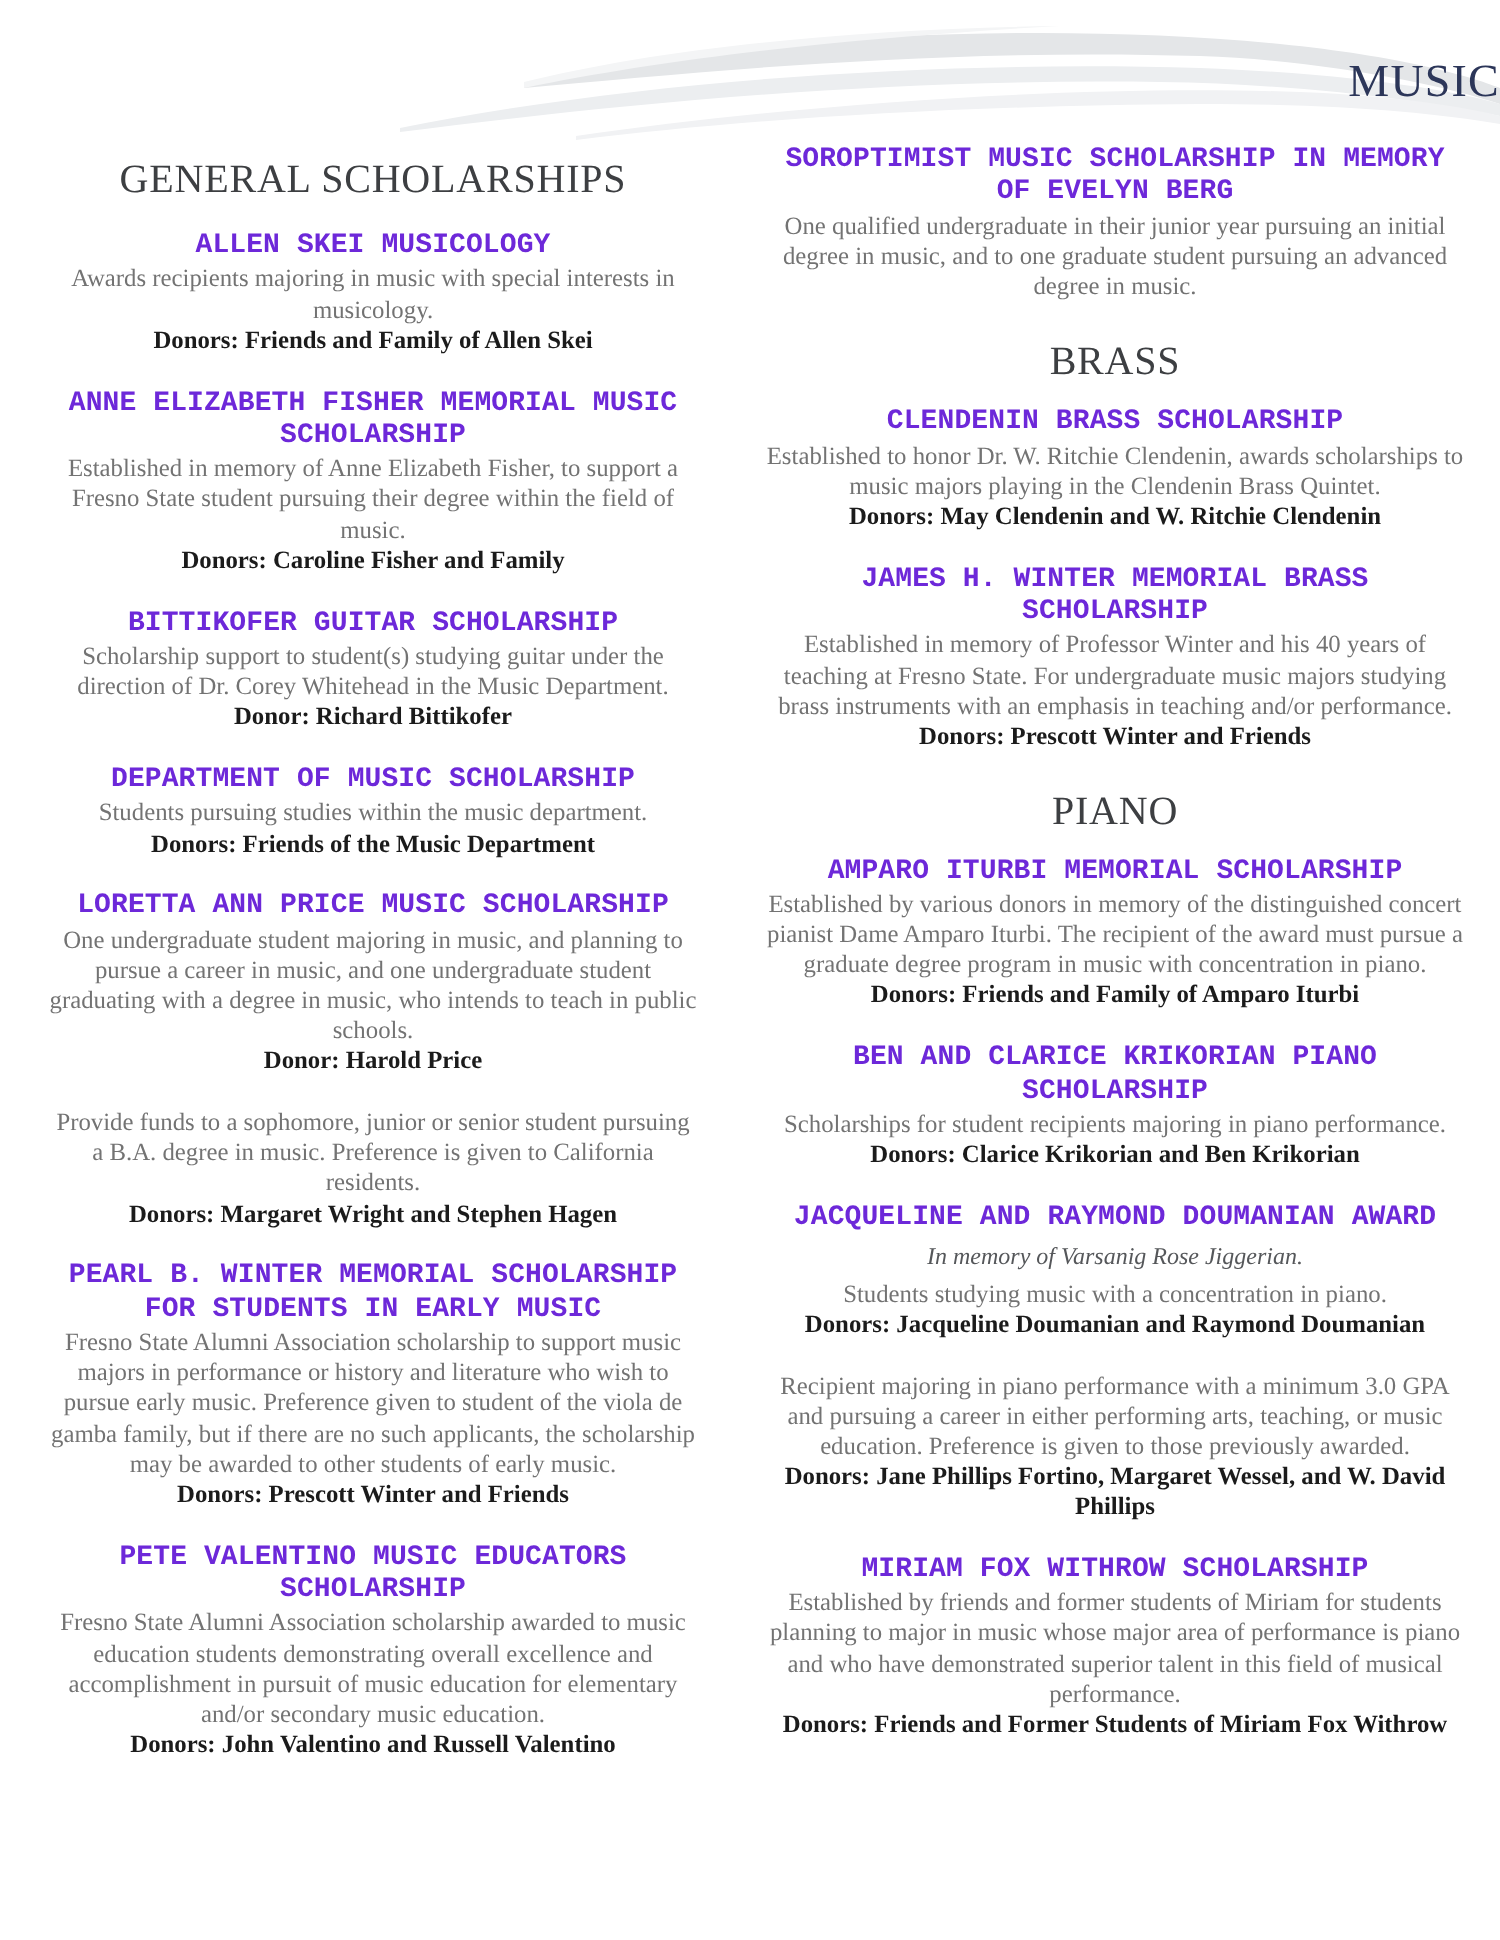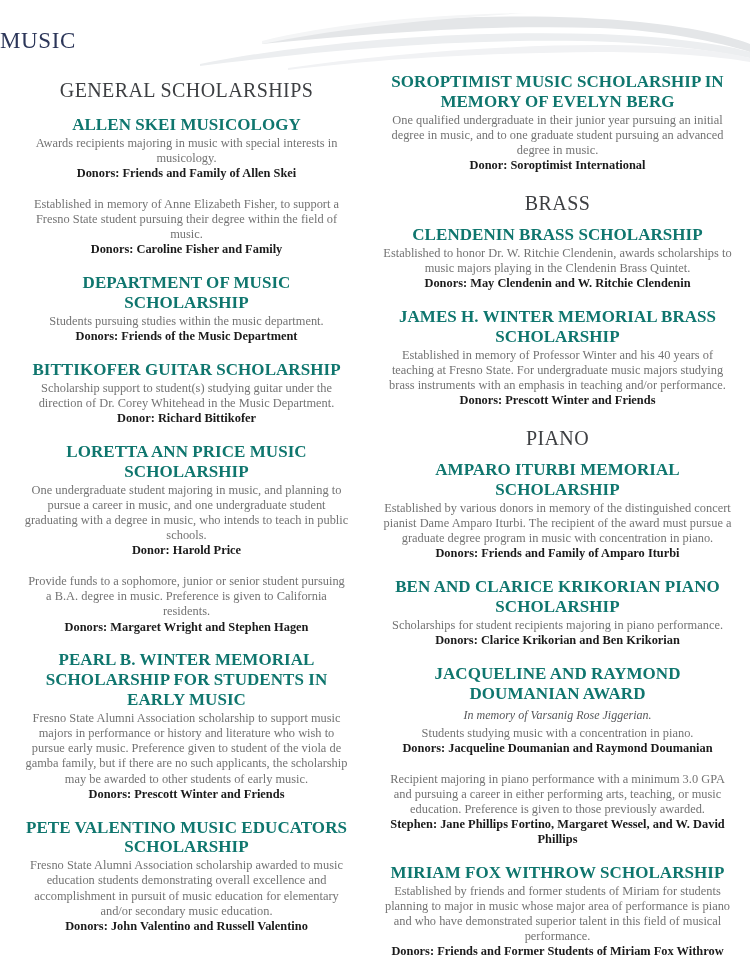--- a/index.html
+++ b/index.html
@@ -28,21 +28,21 @@
     top: 0;
     width: 750px;
     height: 72px;
     pointer-events: none;
   }
   .doc-title {
     position: absolute;
     left: 0;
     top: 28px;
     width: 750px;
-    text-align: left;
+    text-align: right;
     font-size: 23px;
     letter-spacing: 0.6px;
     color: #2c3659;
     font-family: "Liberation Serif", "DejaVu Serif", serif;
     font-weight: normal;
     z-index: 3;
   }
 
   
   .columns {
@@ -80,27 +80,27 @@
   .col-right .section-heading { margin: 18px 0 9px 0; }
 
   
   .award {
     text-align: center;
     margin: 0 0 16px 0;
   }
   .award:last-child { margin-bottom: 0; }
 
   .award-title {
-    color: #0f766e;
+    color: #6d28d9;
     font-weight: bold;
-    font-size: 17px;
+    font-size: 14px;
     line-height: 1.17;
     letter-spacing: 0.05px;
     margin: 0 0 1px 0;
-    font-family: Liberation Serif, serif;
+    font-family: Liberation Mono, monospace;
   }
   .award-subtitle {
     font-style: italic;
     font-size: 12px;
     color: #55575a;
     line-height: 1.2;
     margin: 4px;
   }
   .award-desc {
     font-size: 12.4px;
@@ -140,37 +140,38 @@
     <div>
       <div class="section-heading">GENERAL SCHOLARSHIPS</div>
 
       <div class="award">
         <div class="award-title">ALLEN SKEI MUSICOLOGY</div>
         <div class="award-desc">Awards recipients majoring in music with special interests in musicology.</div>
         <div class="award-donor">Donors: Friends and Family of Allen Skei</div>
       </div>
 
       <div class="award">
+        <div class="award-title">ANNE ELIZABETH FISHER MEMORIAL MUSIC SCHOLARSHIP</div>
         <div class="award-desc">Established in memory of Anne Elizabeth Fisher, to support a Fresno State student pursuing their degree within the field of music.</div>
         <div class="award-donor">Donors: Caroline Fisher and Family</div>
+      </div>
+
+      <div class="award">
+        <div class="award-title">BITTIKOFER GUITAR SCHOLARSHIP</div>
+        <div class="award-desc">Scholarship support to student(s) studying guitar under the direction of Dr. Corey Whitehead in the Music Department.</div>
+        <div class="award-donor">Donor: Richard Bittikofer</div>
       </div>
 
       <div class="award">
         <div class="award-title">DEPARTMENT OF MUSIC SCHOLARSHIP</div>
         <div class="award-desc">Students pursuing studies within the music department.</div>
         <div class="award-donor">Donors: Friends of the Music Department</div>
       </div>
 
       <div class="award">
-        <div class="award-title">BITTIKOFER GUITAR SCHOLARSHIP</div>
-        <div class="award-desc">Scholarship support to student(s) studying guitar under the direction of Dr. Corey Whitehead in the Music Department.</div>
-        <div class="award-donor">Donor: Richard Bittikofer</div>
-      </div>
-
-      <div class="award">
         <div class="award-title">LORETTA ANN PRICE MUSIC SCHOLARSHIP</div>
         <div class="award-desc">One undergraduate student majoring in music, and planning to pursue a career in music, and one undergraduate student graduating with a degree in music, who intends to teach in public schools.</div>
         <div class="award-donor">Donor: Harold Price</div>
       </div>
 
       <div class="award">
         <div class="award-desc">Provide funds to a sophomore, junior or senior student pursuing a B.A. degree in music. Preference is given to California residents.</div>
         <div class="award-donor">Donors: Margaret Wright and Stephen Hagen</div>
       </div>
 
@@ -188,21 +189,20 @@
 
     </div>
   </div>
 
   <div class="col col-right">
 
     <div>
       <div class="award">
         <div class="award-title">SOROPTIMIST MUSIC SCHOLARSHIP IN MEMORY OF EVELYN BERG</div>
         <div class="award-desc">One qualified undergraduate in their junior year pursuing an initial degree in music, and to one graduate student pursuing an advanced degree in music.</div>
-        <div class="award-donor">Donor: Soroptimist International</div>
       </div>
     </div>
 
     <div>
       <div class="section-heading">BRASS</div>
 
       <div class="award">
         <div class="award-title">CLENDENIN BRASS SCHOLARSHIP</div>
         <div class="award-desc">Established to honor Dr. W. Ritchie Clendenin, awards scholarships to music majors playing in the Clendenin Brass Quintet.</div>
         <div class="award-donor">Donors: May Clendenin and W. Ritchie Clendenin</div>
@@ -232,21 +232,21 @@
 
       <div class="award">
         <div class="award-title">JACQUELINE AND RAYMOND DOUMANIAN AWARD</div>
         <div class="award-subtitle">In memory of Varsanig Rose Jiggerian.</div>
         <div class="award-desc">Students studying music with a concentration in piano.</div>
         <div class="award-donor">Donors: Jacqueline Doumanian and Raymond Doumanian</div>
       </div>
 
       <div class="award">
         <div class="award-desc">Recipient majoring in piano performance with a minimum 3.0 GPA and pursuing a career in either performing arts, teaching, or music education. Preference is given to those previously awarded.</div>
-        <div class="award-donor">Stephen: Jane Phillips Fortino, Margaret Wessel, and W. David Phillips</div>
+        <div class="award-donor">Donors: Jane Phillips Fortino, Margaret Wessel, and W. David Phillips</div>
       </div>
 
       <div class="award">
         <div class="award-title">MIRIAM FOX WITHROW SCHOLARSHIP</div>
         <div class="award-desc">Established by friends and former students of Miriam for students planning to major in music whose major area of performance is piano and who have demonstrated superior talent in this field of musical performance.</div>
         <div class="award-donor">Donors: Friends and Former Students of Miriam Fox Withrow</div>
       </div>
     </div>
 
   </div>

